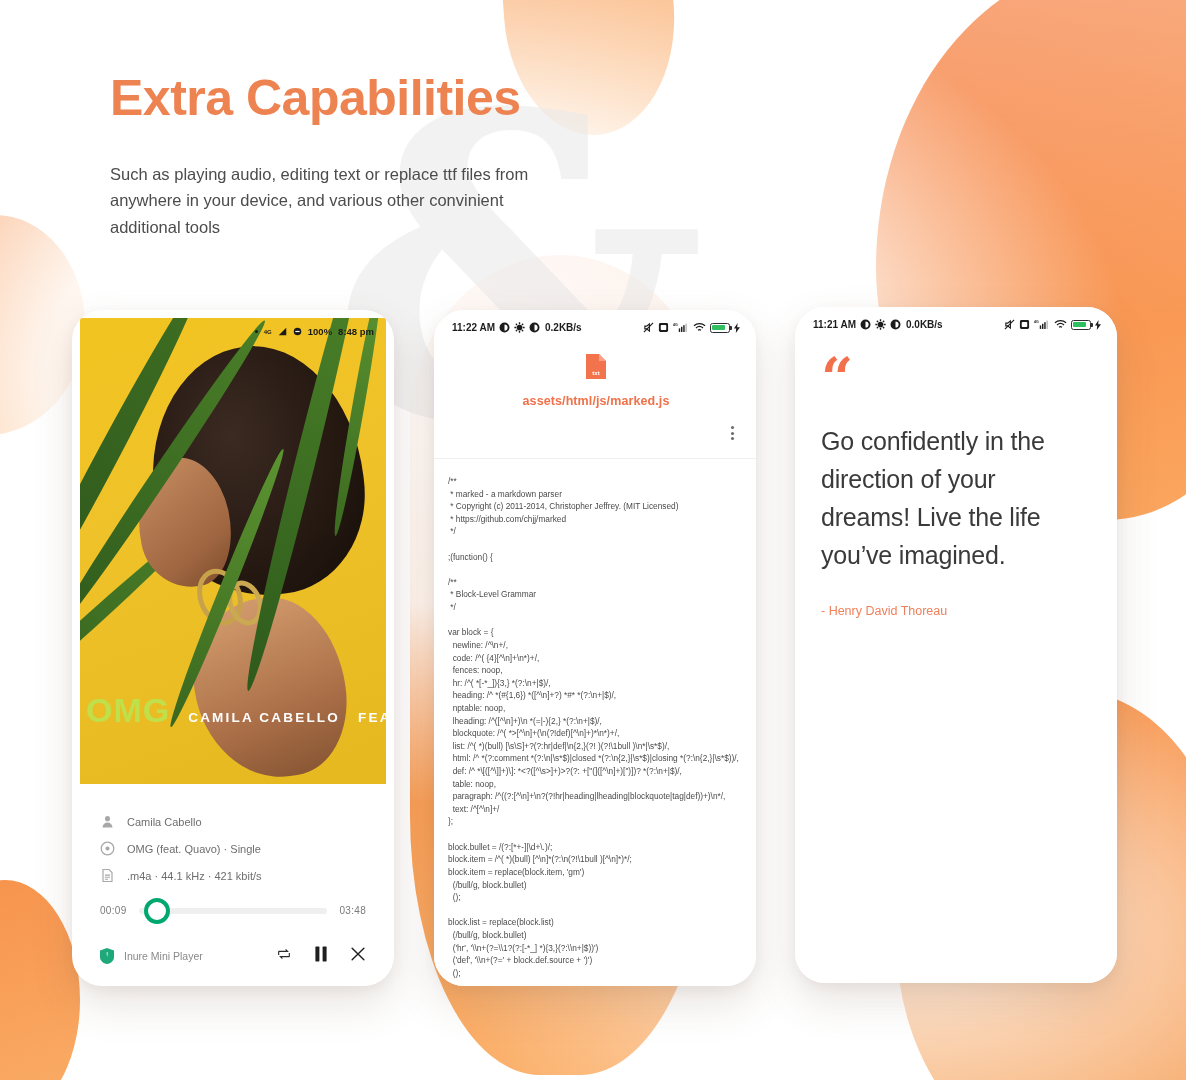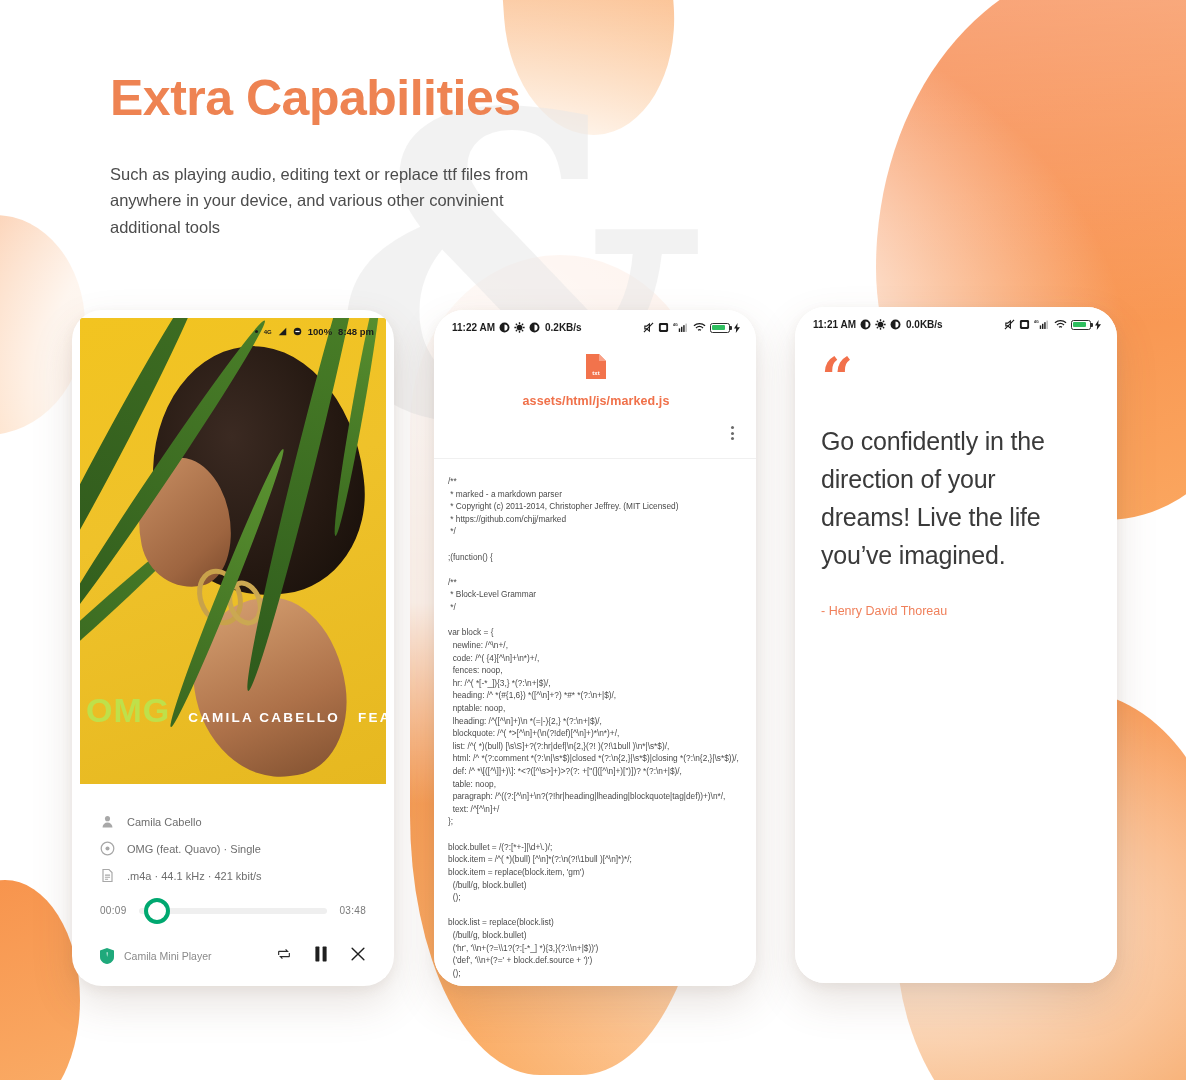--- a/index.html
+++ b/index.html
@@ -364,21 +364,21 @@
 
     <div class="divider"></div>
 
     <div class="player-bar">
       <span class="brand-shield">
         <svg width="14" height="16" viewBox="0 0 14 16">
             <path d="M7 0 L14 2.6 v6.3 C14 13 10.6 15.3 7 16 3.4 15.3 0 13 0 8.9 V2.6 Z" fill="#1FA97B"></path>
             <path d="M6.6 4.3 h1.1 l-.4 4.1 h-.3 Z" fill="#fff"></path>
           </svg>
       </span>
-      <span class="brand-name">Camila Mini Player</span>
+      <span class="brand-name">Inure Mini Player</span>
       <span class="ctrl-group">
         <span class="ctrl">
           <svg width="16" height="16" viewBox="0 0 18 18" fill="none" stroke="#2B2B2B" stroke-width="1.3">
               <path d="M3 6 h10 l-2.2-2.2 M15 12 H5 l2.2 2.2"></path>
               <path d="M3 6 v4 M15 12 V8"></path>
             </svg>
         </span>
         <span class="ctrl">
           <svg width="14" height="16" viewBox="0 0 14 16">
               <rect x="1.4" y="0.6" width="4" height="14.8" fill="#1F1F1F" rx="0.6"></rect>

